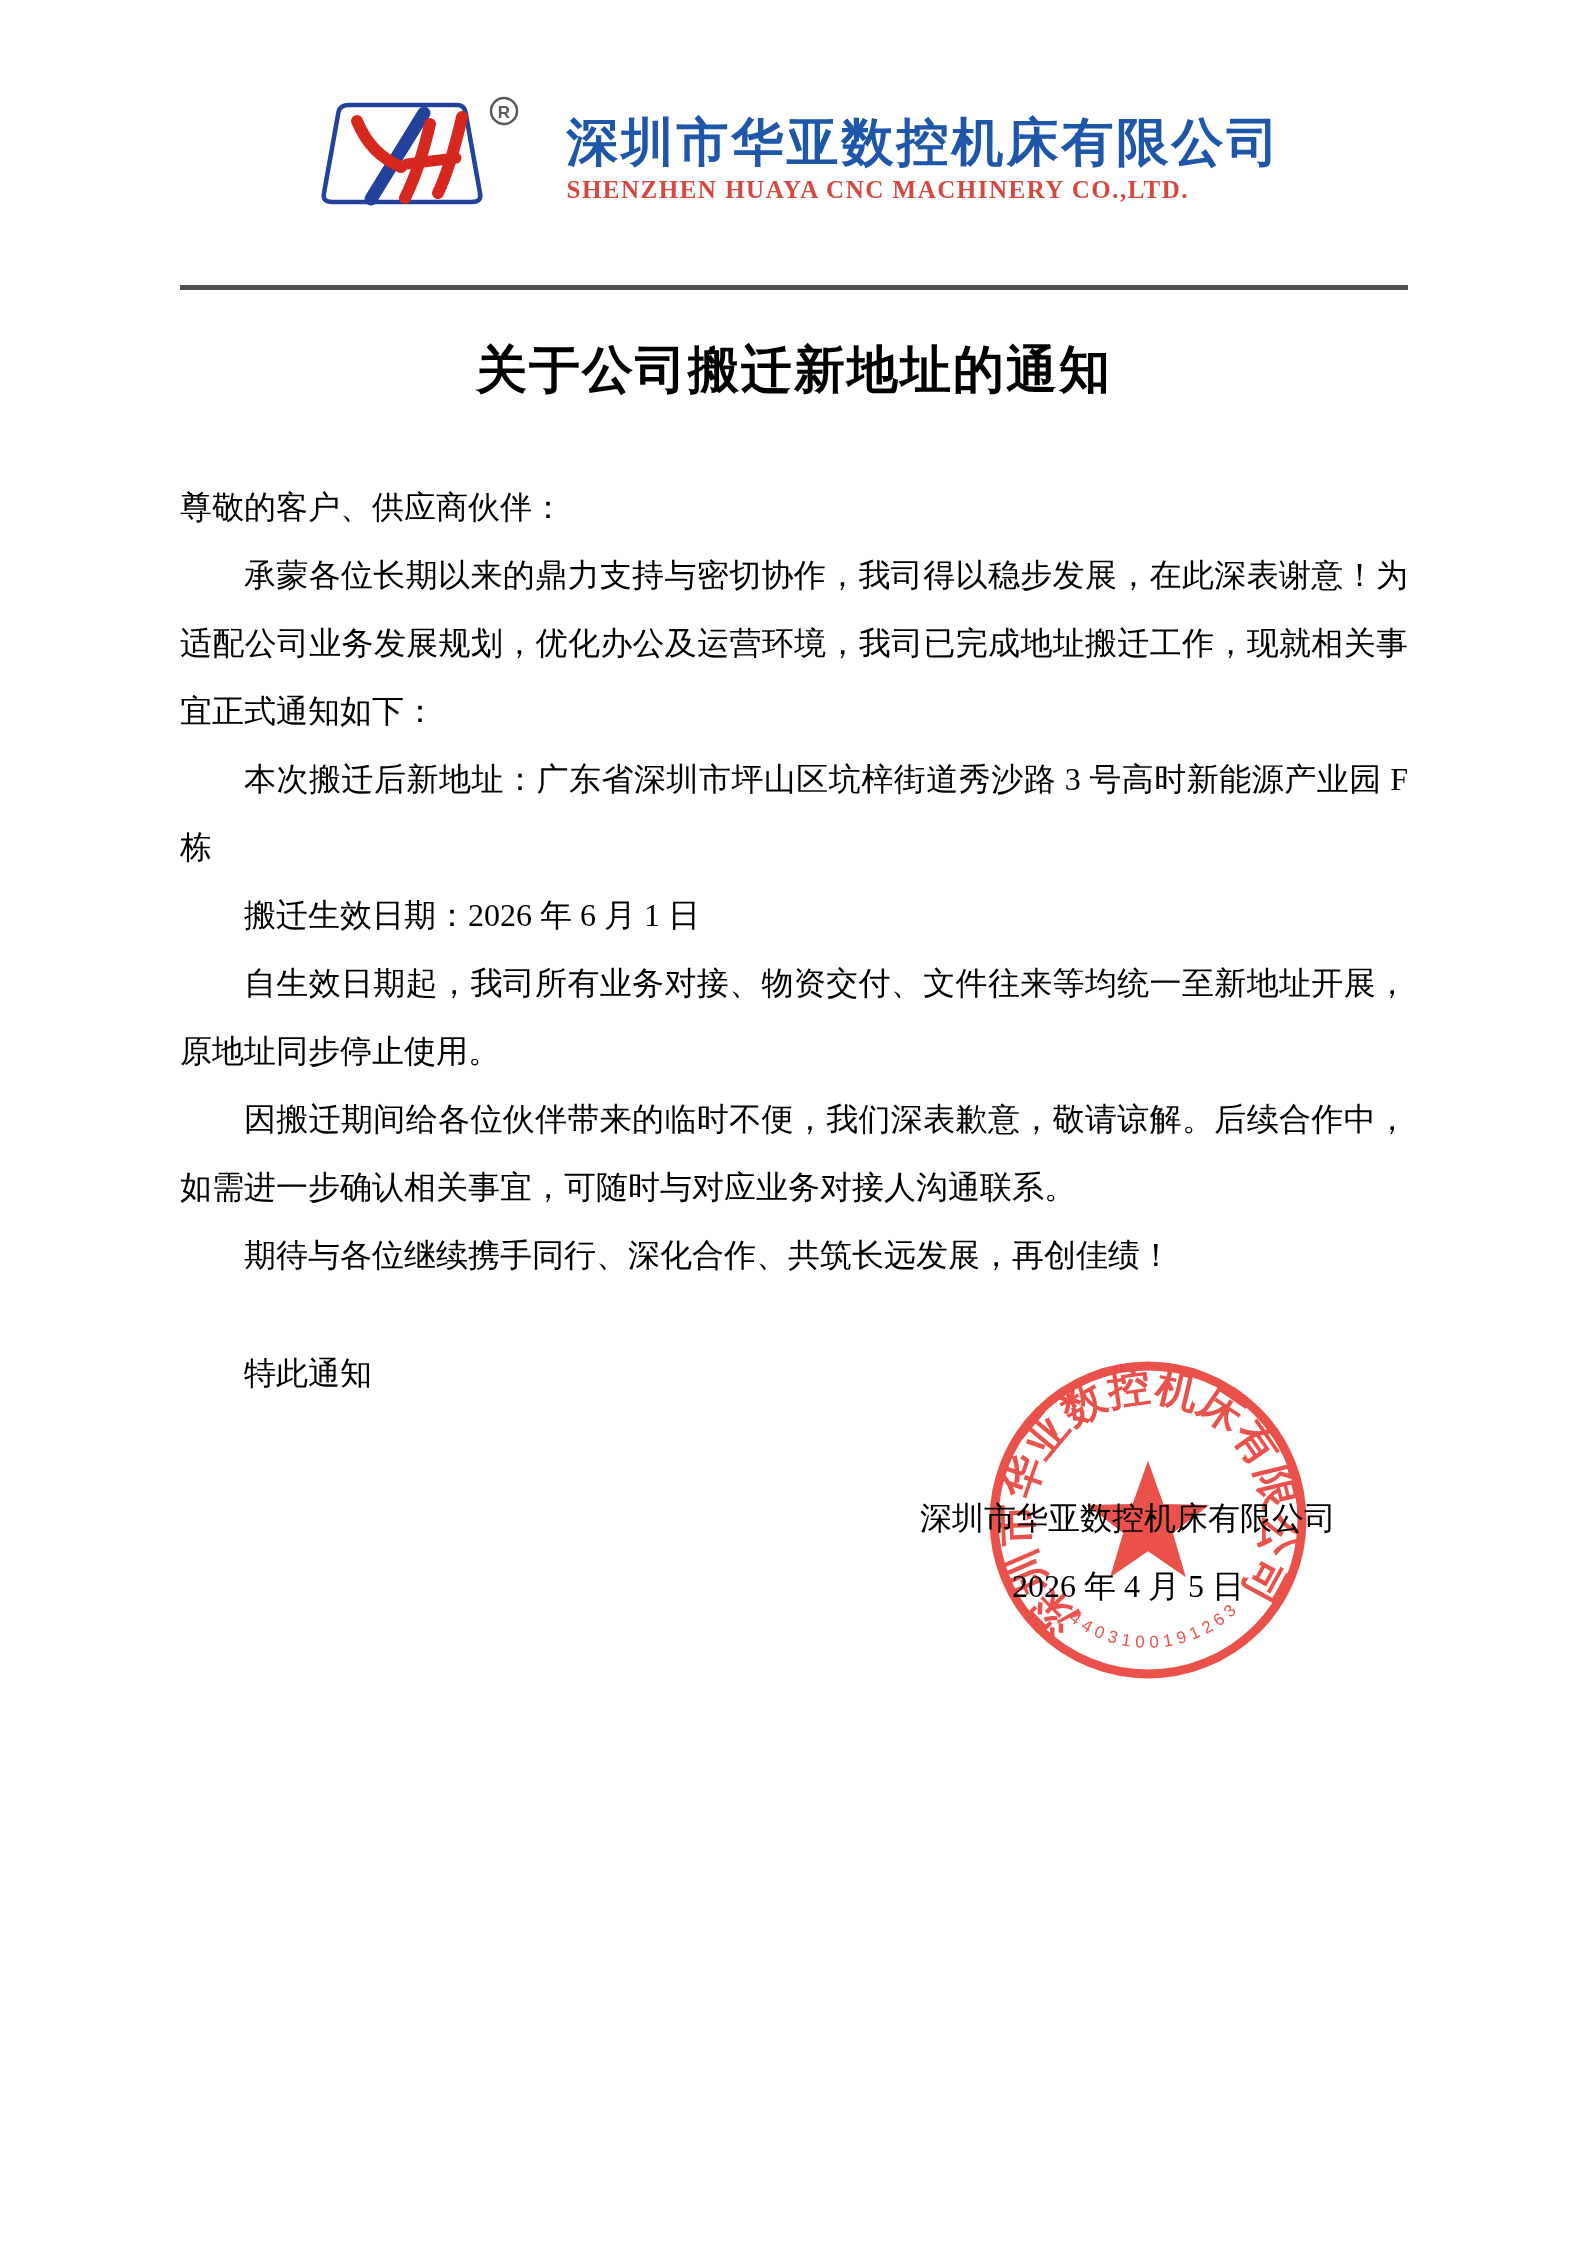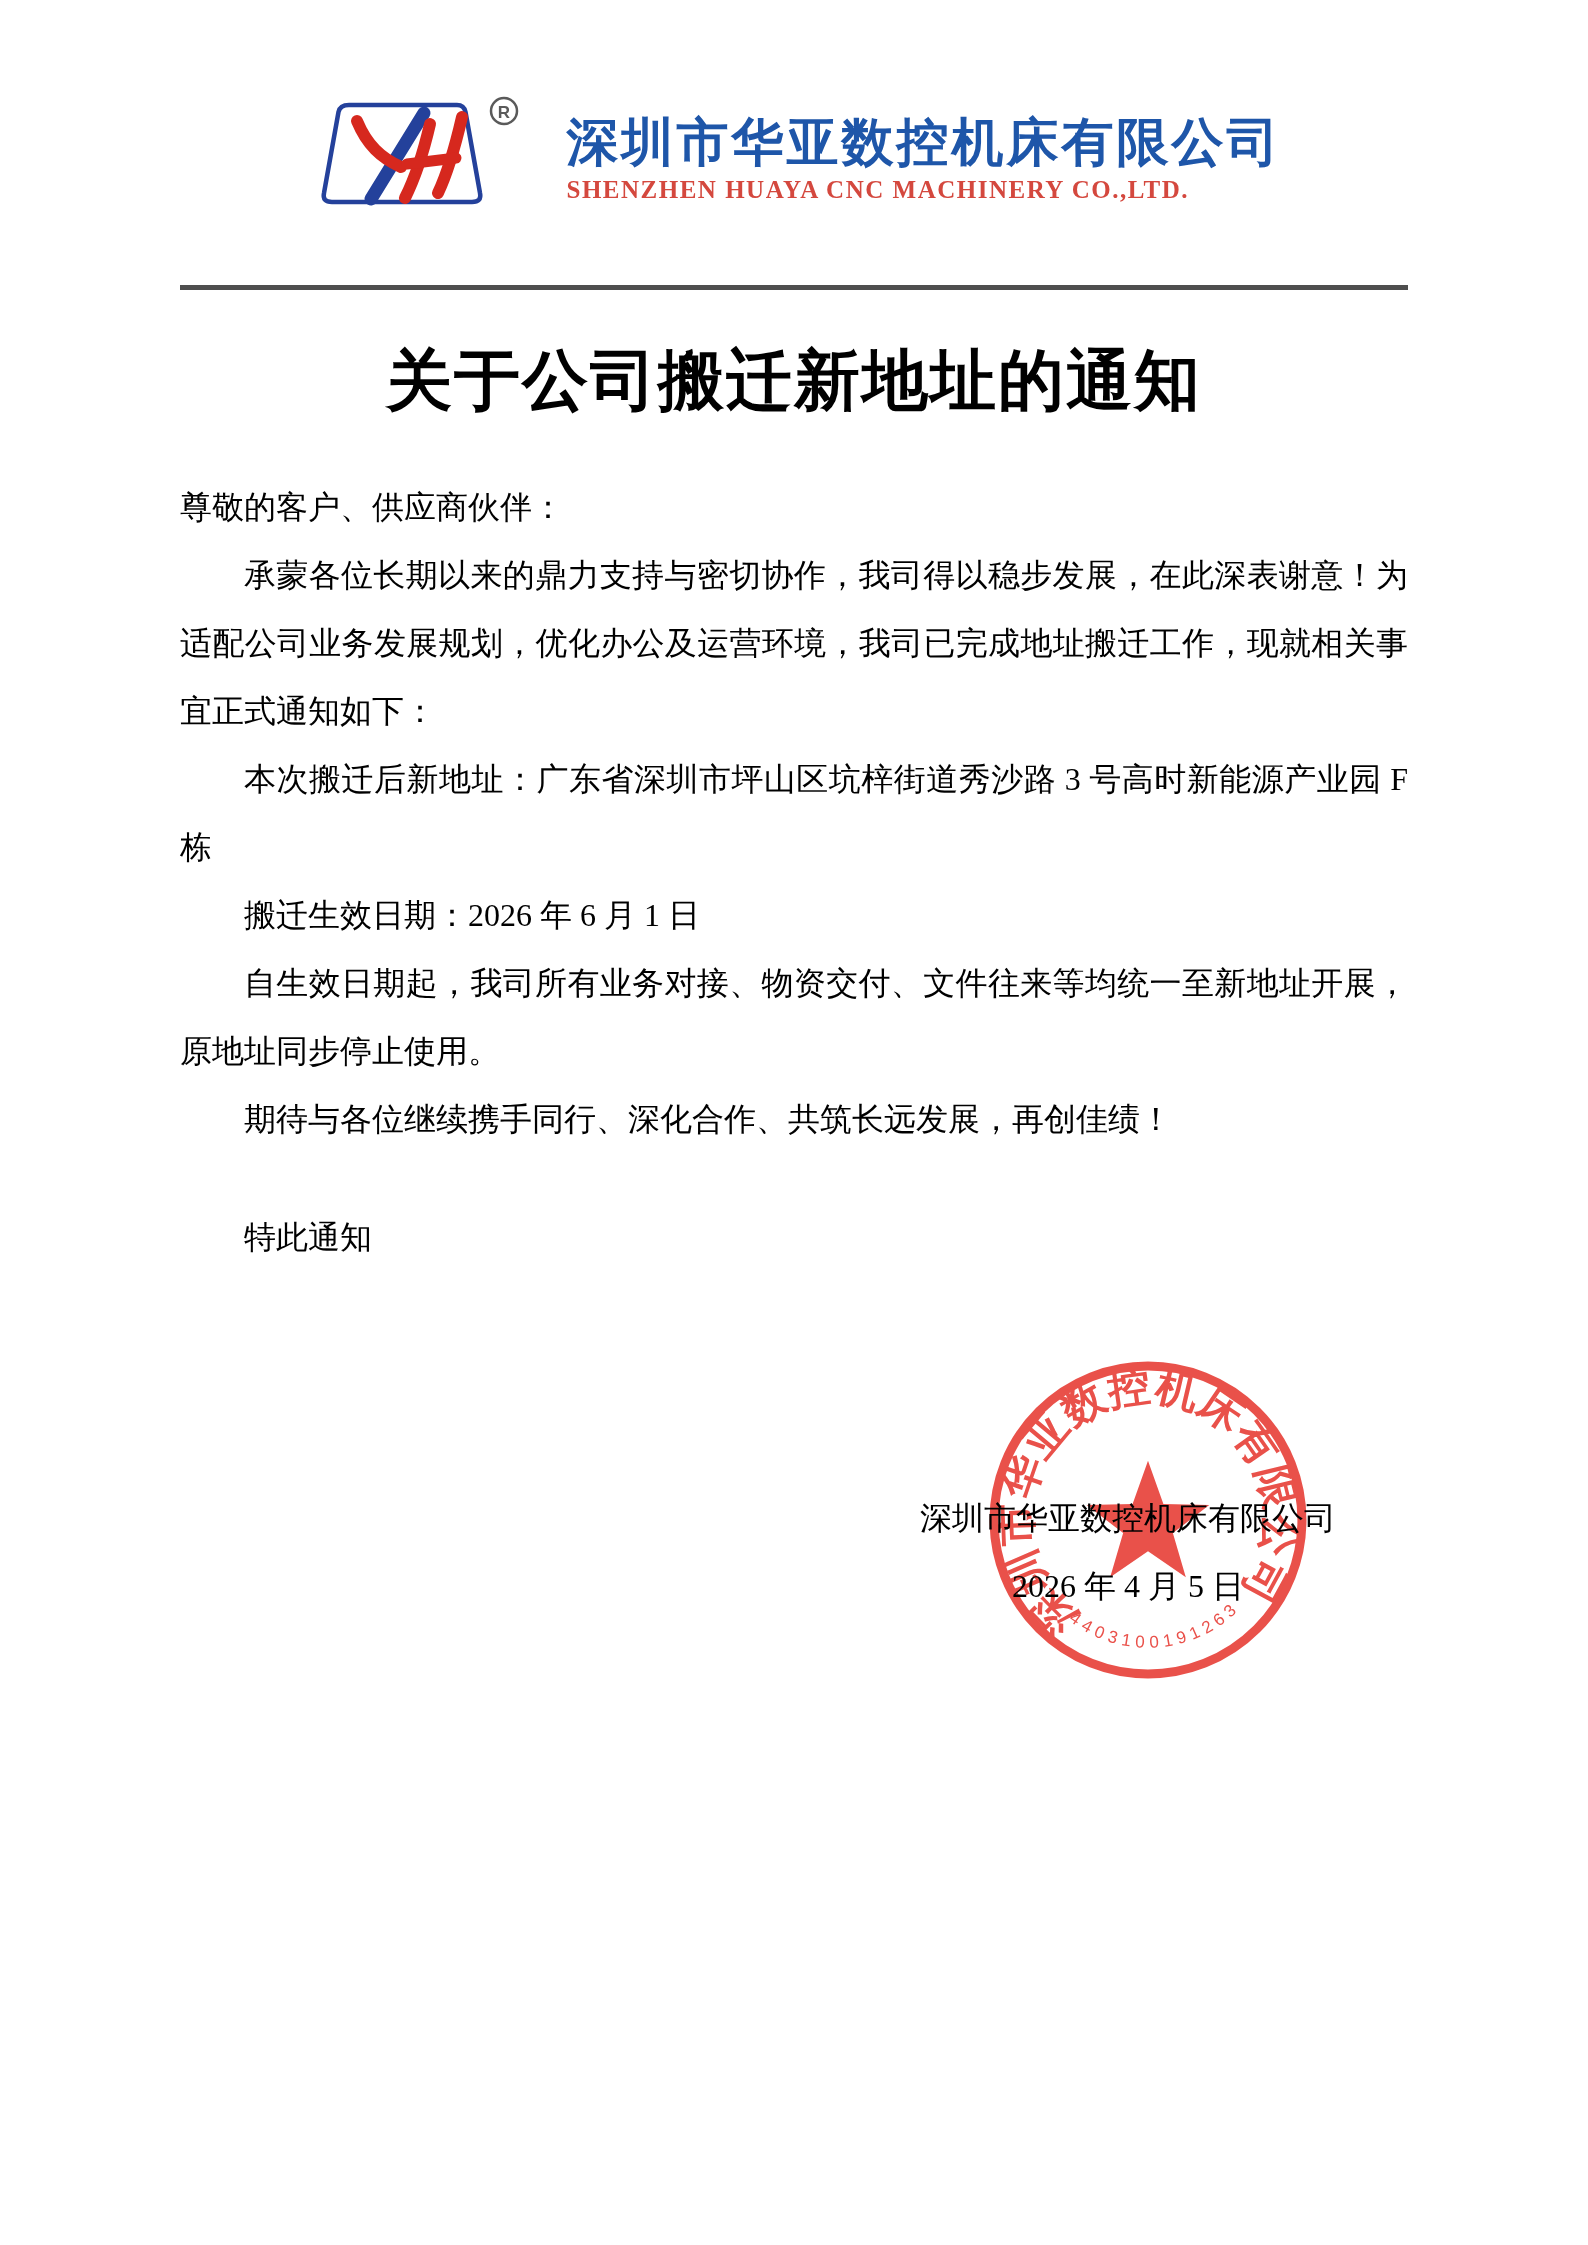--- a/index.html
+++ b/index.html
@@ -26,21 +26,21 @@
   }
   .en-name{
     font-family:Liberation Serif, serif;
     font-weight:bold;font-size:25px;line-height:32px;
     color:#d4483e;letter-spacing:1.5px;white-space:nowrap;margin-top:3px;
   }
   
   .divider{position:absolute;top:285px;left:180px;width:1228px;height:5px;background:#4e4e4e;}
   .title{
     position:absolute;top:336px;left:0;width:100%;margin:0;
-    text-align:center;font-size:66px;font-weight:bold;letter-spacing:2px;
+    text-align:center;font-size:51px;font-weight:bold;letter-spacing:2px;
   }
   .docno{
     position:absolute;top:424px;right:183px;
     font-size:36px;white-space:nowrap;
   }
   
   .body{
     position:absolute;top:473px;left:180px;width:1228px;
     font-size:32px;line-height:68px;
     text-align:justify;
@@ -97,20 +97,21 @@
 
   <h1 class="title">关于公司搬迁新地址的通知</h1>
 
 
   <div class="body">
     <p class="salutation">尊敬的客户、供应商伙伴：</p>
     <p class="indent">承蒙各位长期以来的鼎力支持与密切协作，我司得以稳步发展，在此深表谢意！为适配公司业务发展规划，优化办公及运营环境，我司已完成地址搬迁工作，现就相关事宜正式通知如下：</p>
     <p class="indent">本次搬迁后新地址：广东省深圳市坪山区坑梓街道秀沙路 3 号高时新能源产业园 F 栋</p>
     <p class="indent">搬迁生效日期：2026 年 6 月 1 日</p>
     <p class="indent">自生效日期起，我司所有业务对接、物资交付、文件往来等均统一至新地址开展，原地址同步停止使用。</p>
+    <p class="indent">因搬迁期间给各位伙伴带来的临时不便，我们深表歉意，敬请谅解。后续合作中，如需进一步确认相关事宜，可随时与对应业务对接人沟通联系。</p>
     <p class="indent">期待与各位继续携手同行、深化合作、共筑长远发展，再创佳绩！</p>
     <p class="closing">特此通知</p>
   </div>
 
   <div class="signature">
     <div>深圳市华亚数控机床有限公司</div>
     <div>2026 年 4 月 5 日</div>
   </div>
 
   <div class="stamp">

